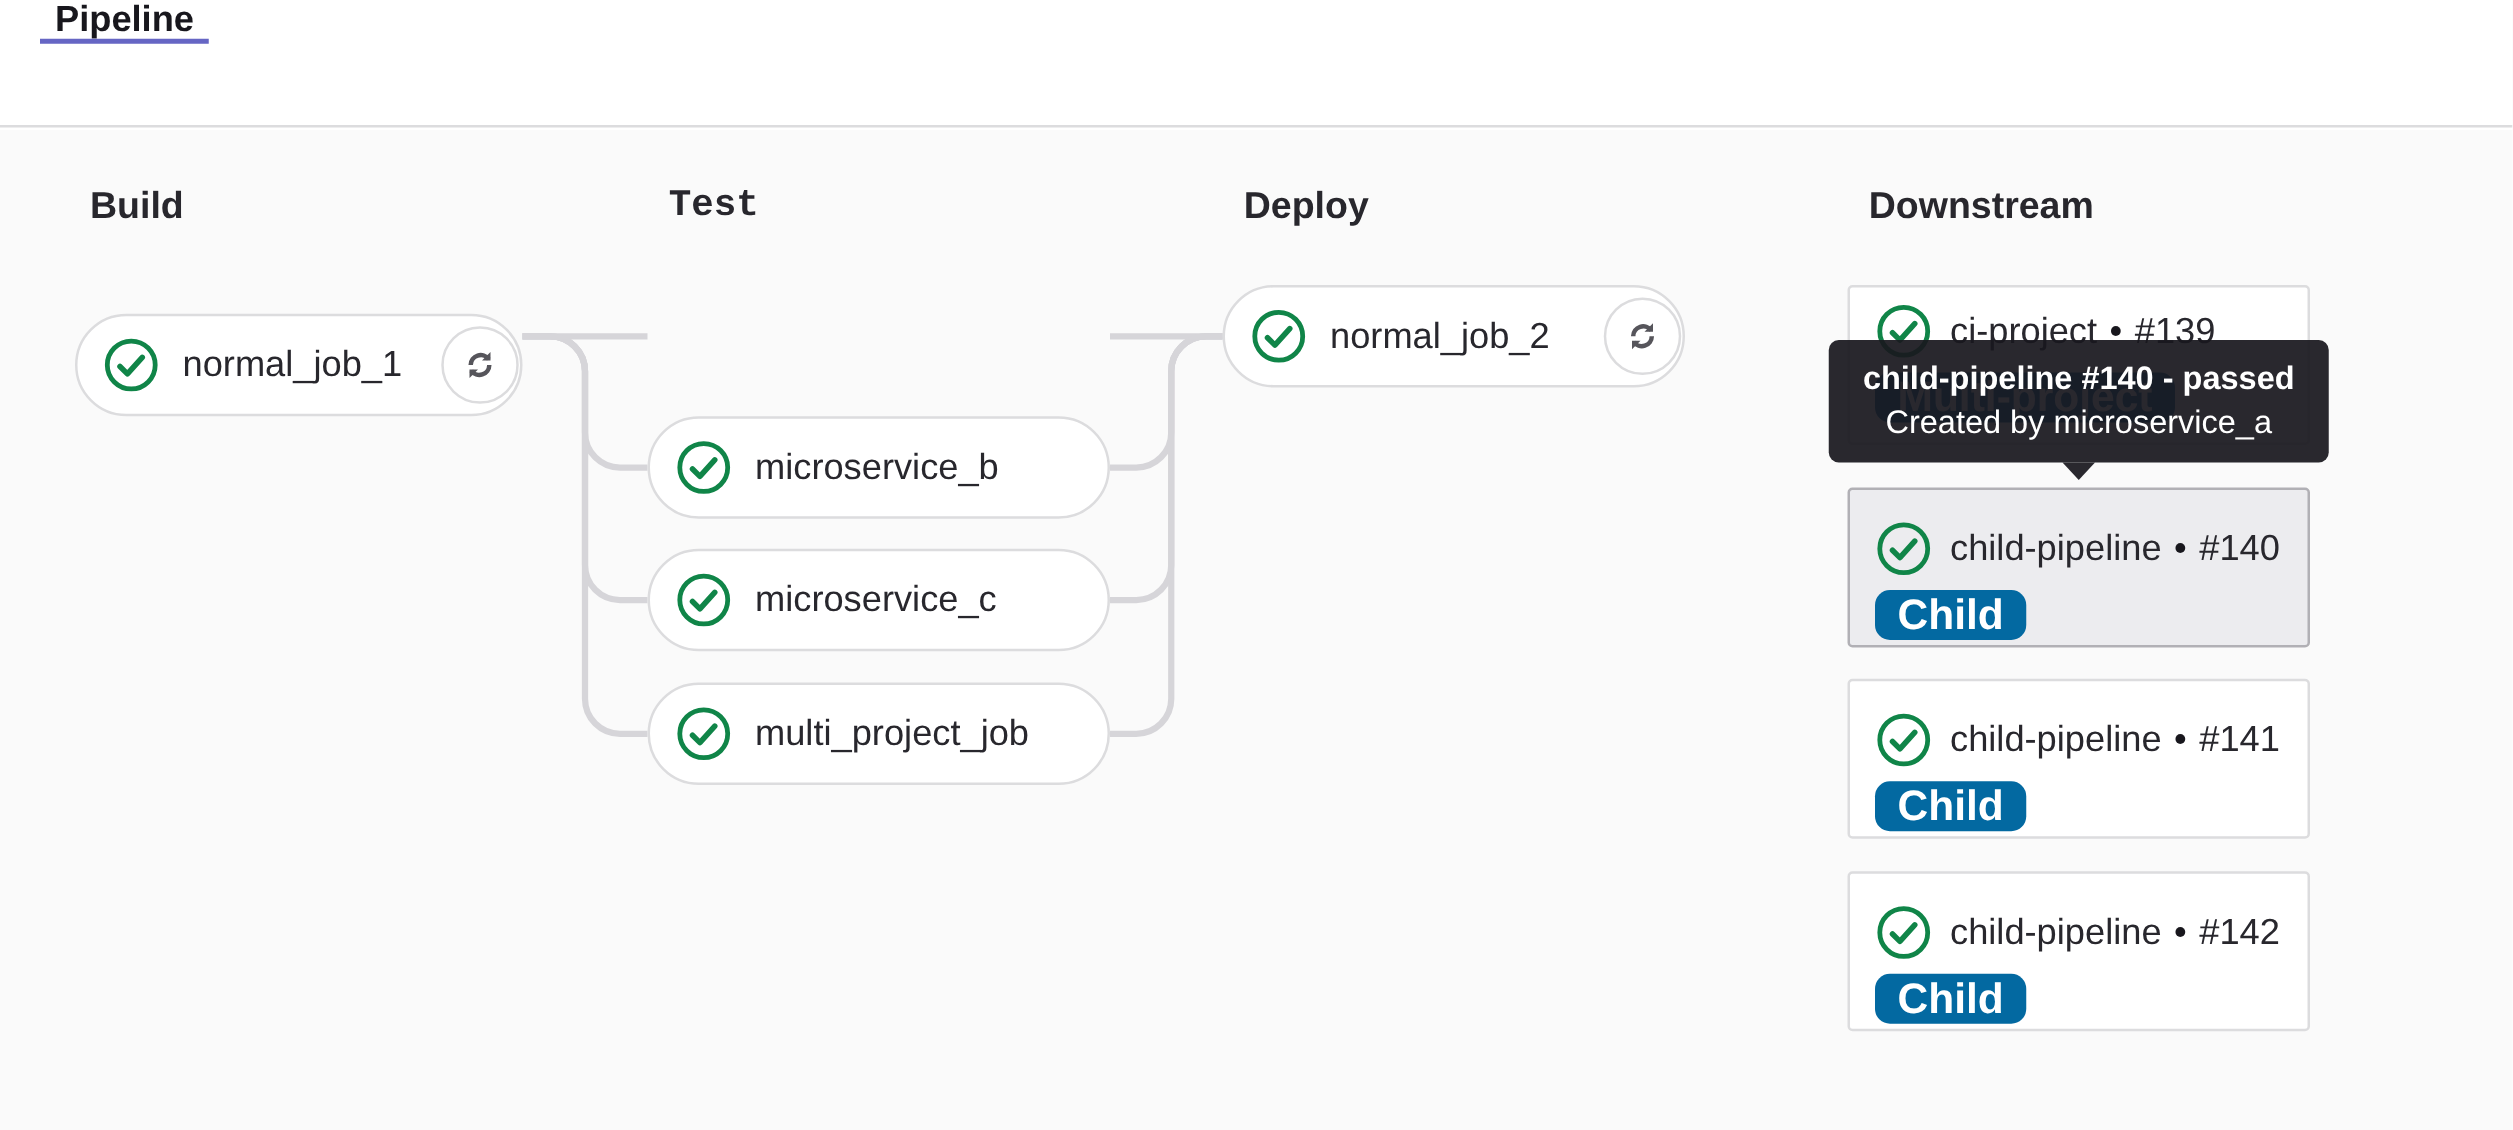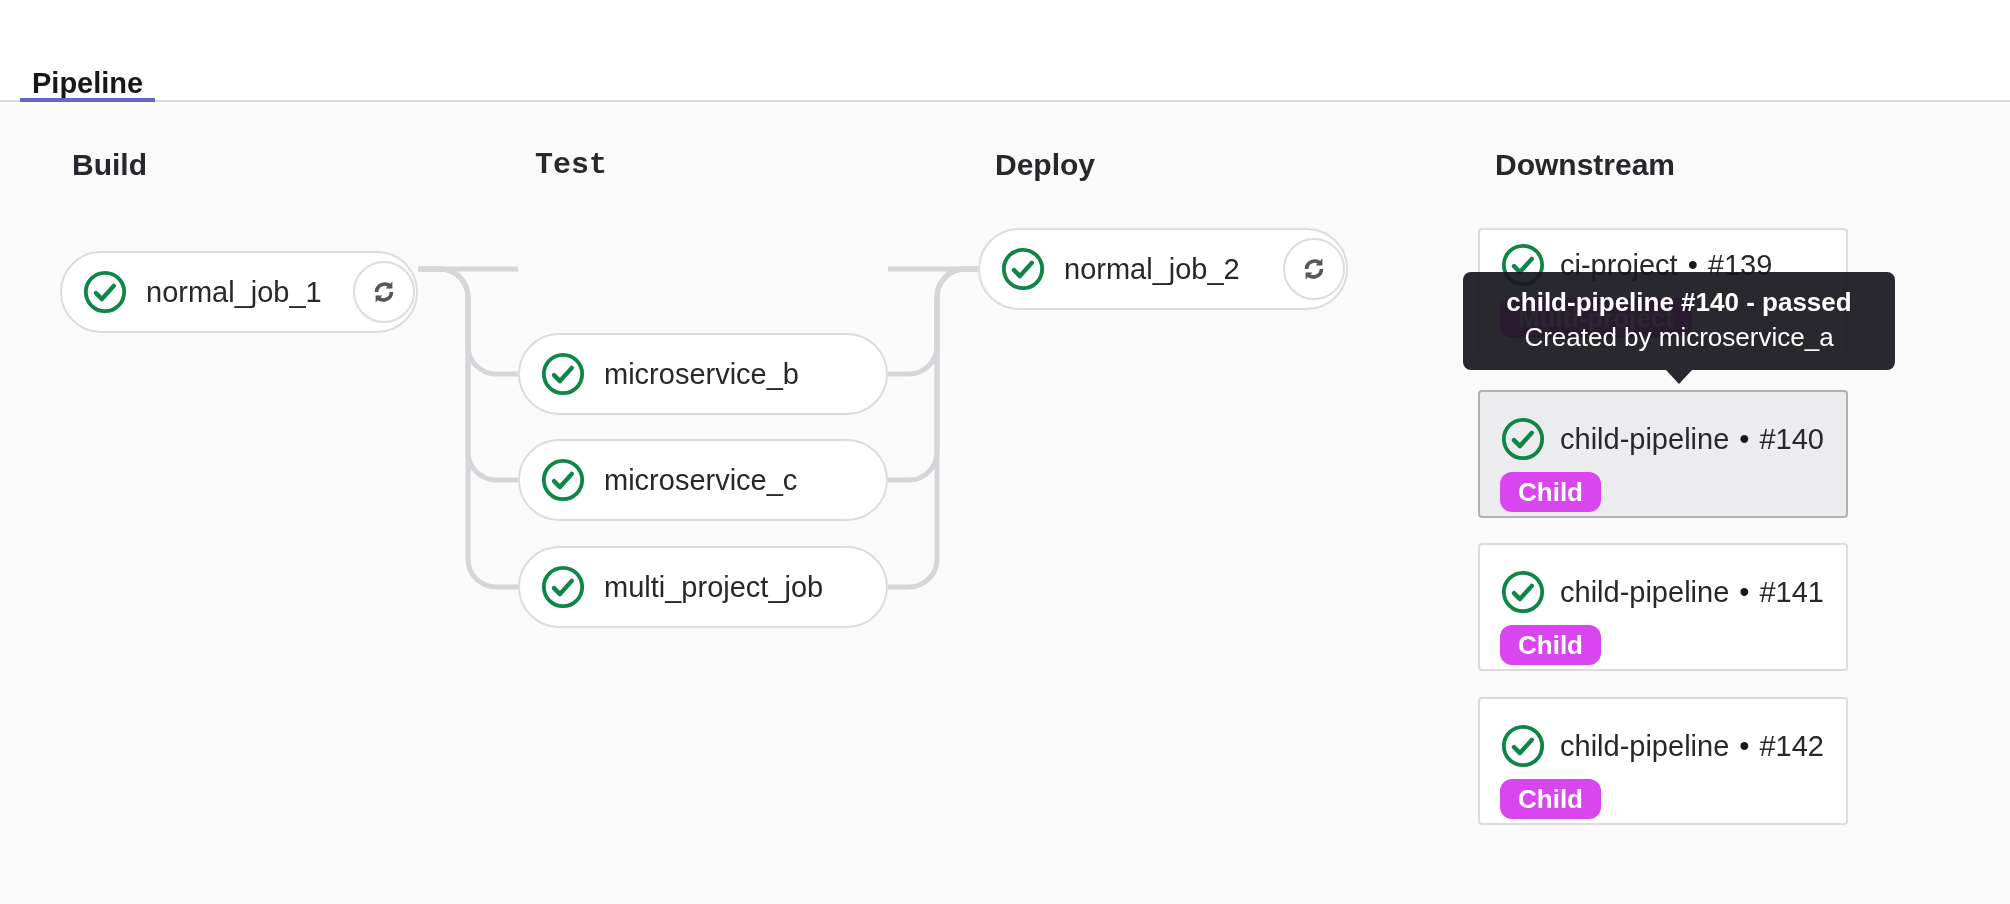--- a/index.html
+++ b/index.html
@@ -12,22 +12,22 @@
     overflow:hidden;
     color:#28272d;
   }
 
   
   .header {
     height:102px;
     background:#fff;
     border-bottom:2px solid #dcdcde;
     display:flex;
-    align-items:flex-end;
-    padding-left:20px;
+    align-items:flex-start;
+    padding-left:32px;
   }
   .tab {
     position:relative;
     display:flex; align-items:center;
     padding:0 12px;
     font-size:29px;
     cursor:pointer;
   }
   .tab--active { font-weight:700; color:#18171d; }
   .tab--active::after {
@@ -111,29 +111,29 @@
   #ds-142 { top:593px; }
   .ds-title {
     display:flex; align-items:center;
     font-size:29px; color:#28272d; white-space:nowrap;
   }
   .ds-title .ci-icon { margin-right:14px; }
   .ds-sep { margin:0 10px; color:#18171d; }
   .ds-badge {
     display:inline-flex; align-items:center;
     height:40px; padding:0 18px; margin-top:10px;
-    background:#d946ef; color:#fff;
-    font-size:26px; font-weight:600;
+    background:#0369a1; color:#fff;
+    font-size:34px; font-weight:600;
     border-radius:12px;
   }
 
   
   .tooltip {
     position:absolute; left:1463px; top:168px;
-    width:432px;
+    width:400px;
     background:rgba(25,24,30,0.93);
     color:#fff;
     border-radius:8px;
     padding:13px 10px 15px;
     text-align:center;
     font-size:26px; line-height:1.35;
     z-index:5;
   }
   .tooltip-title { font-weight:700; }
   .tooltip::after {

